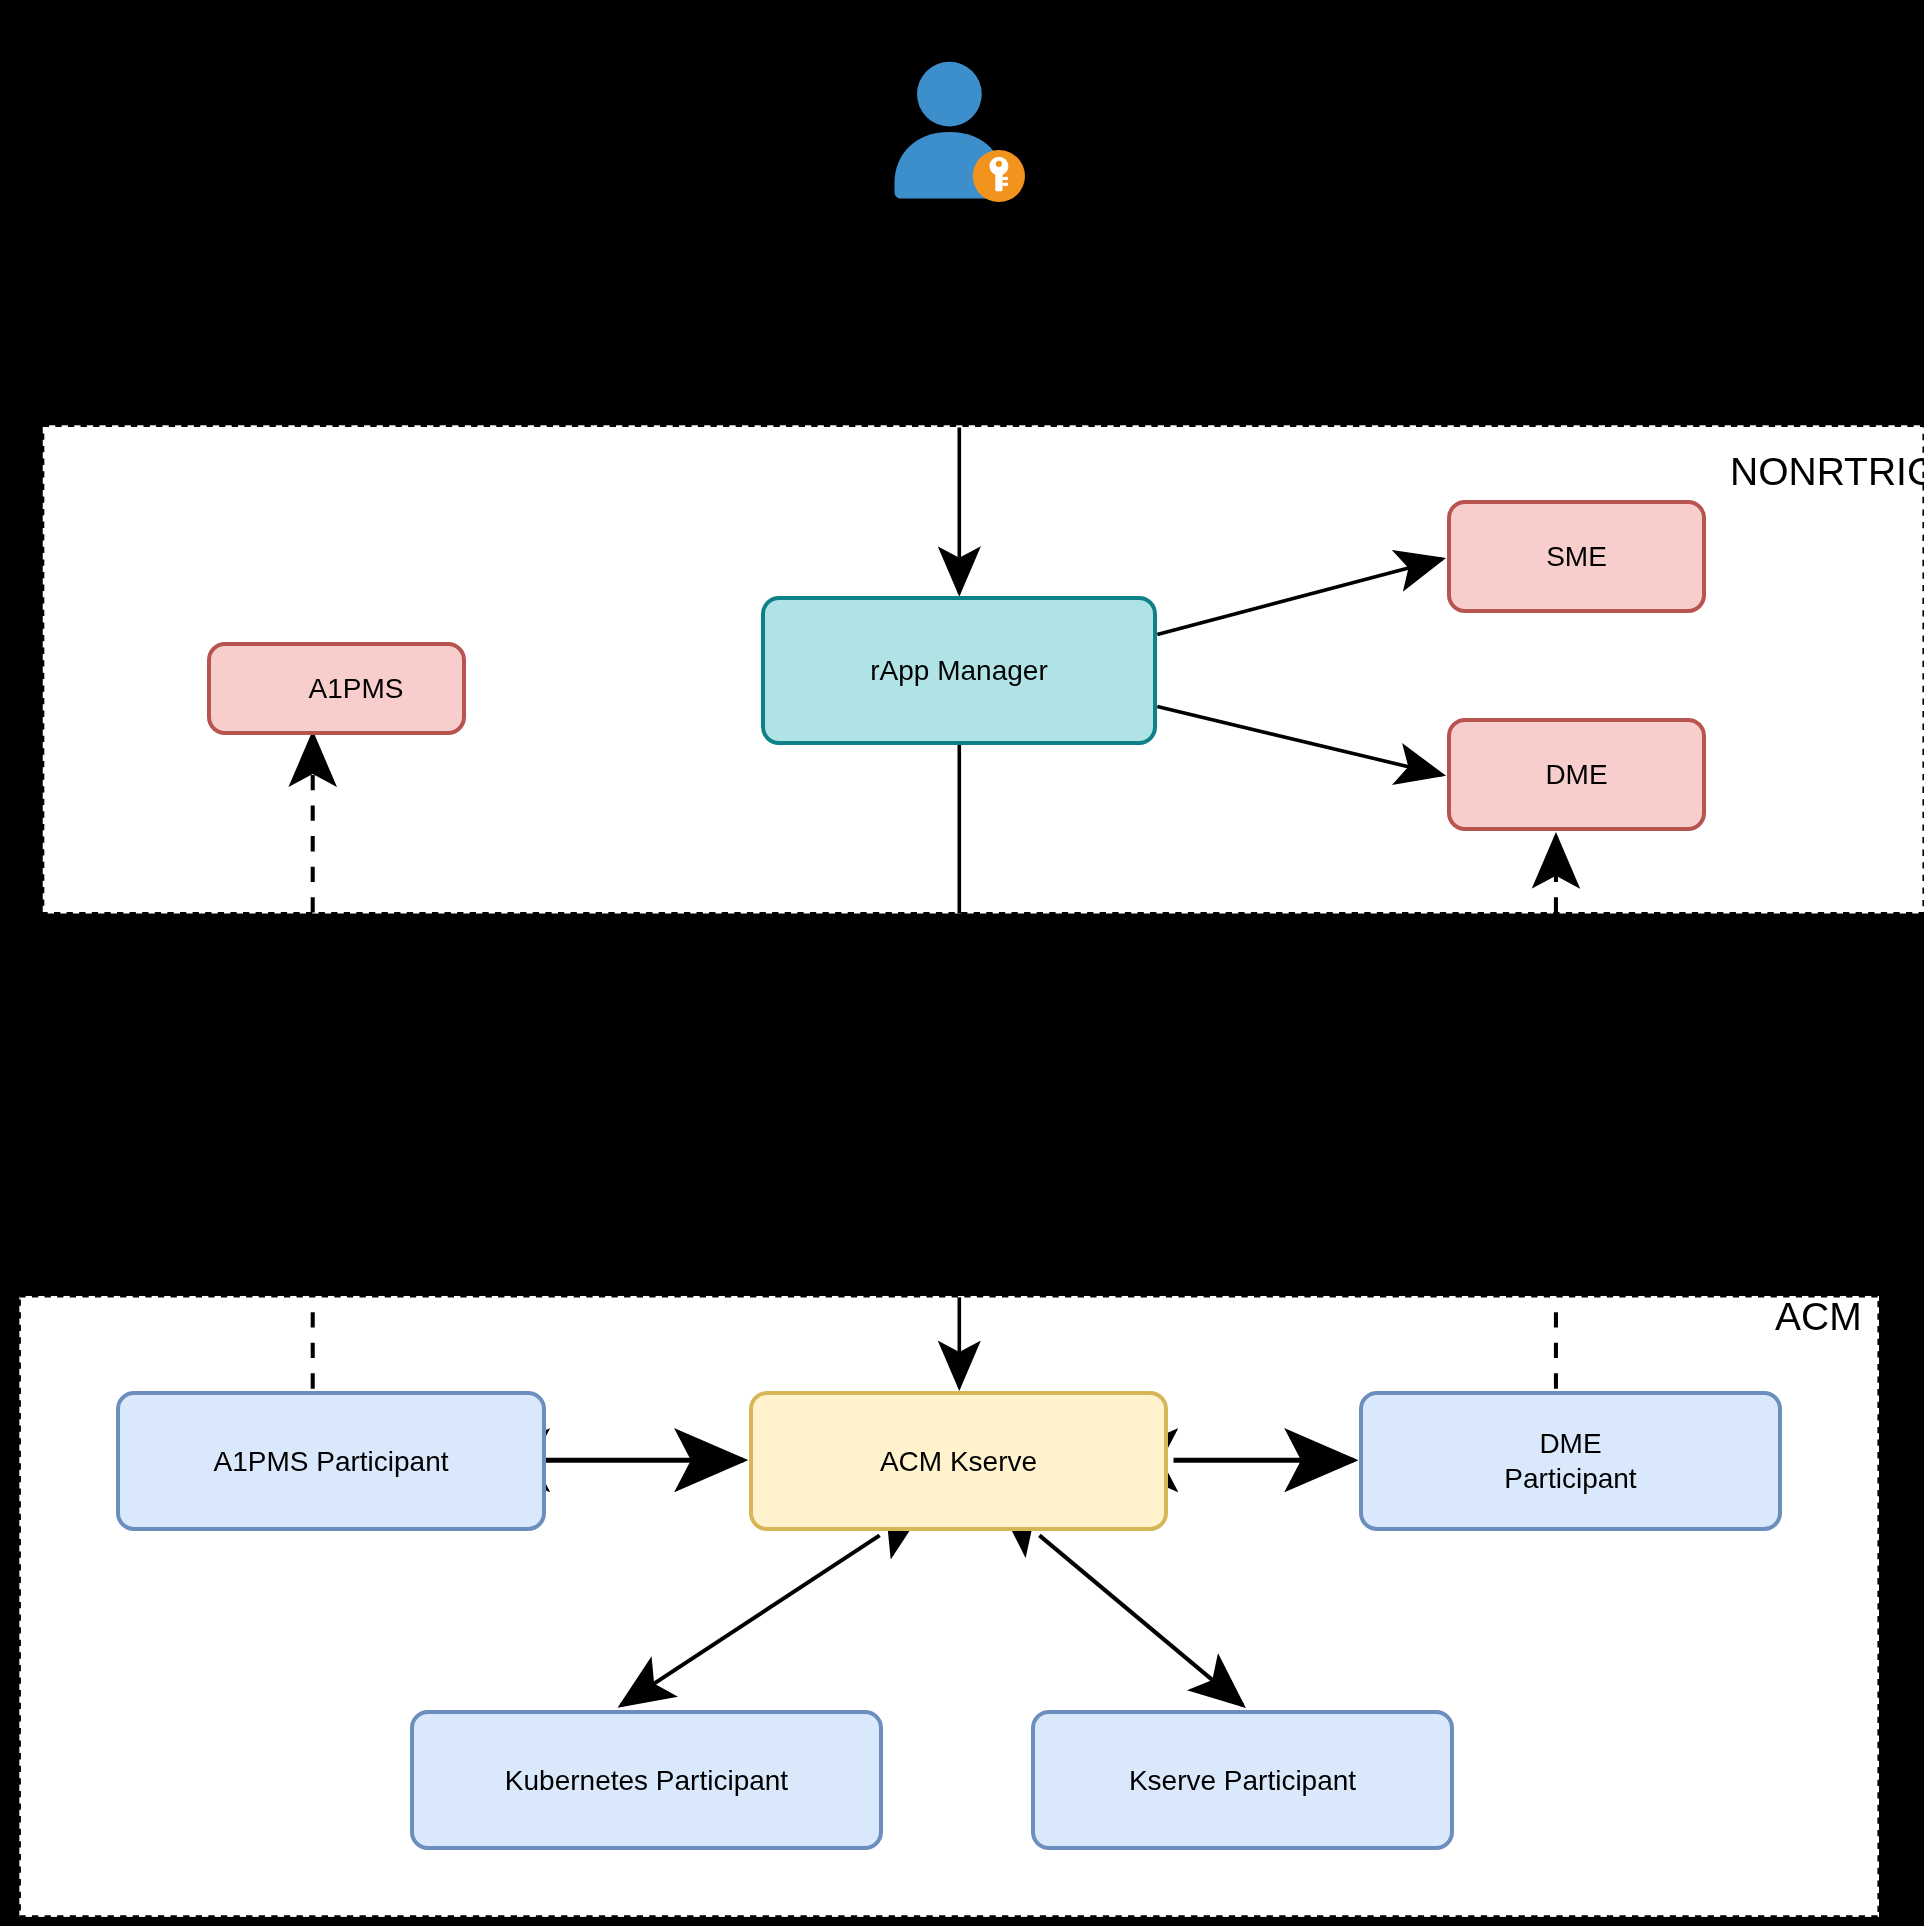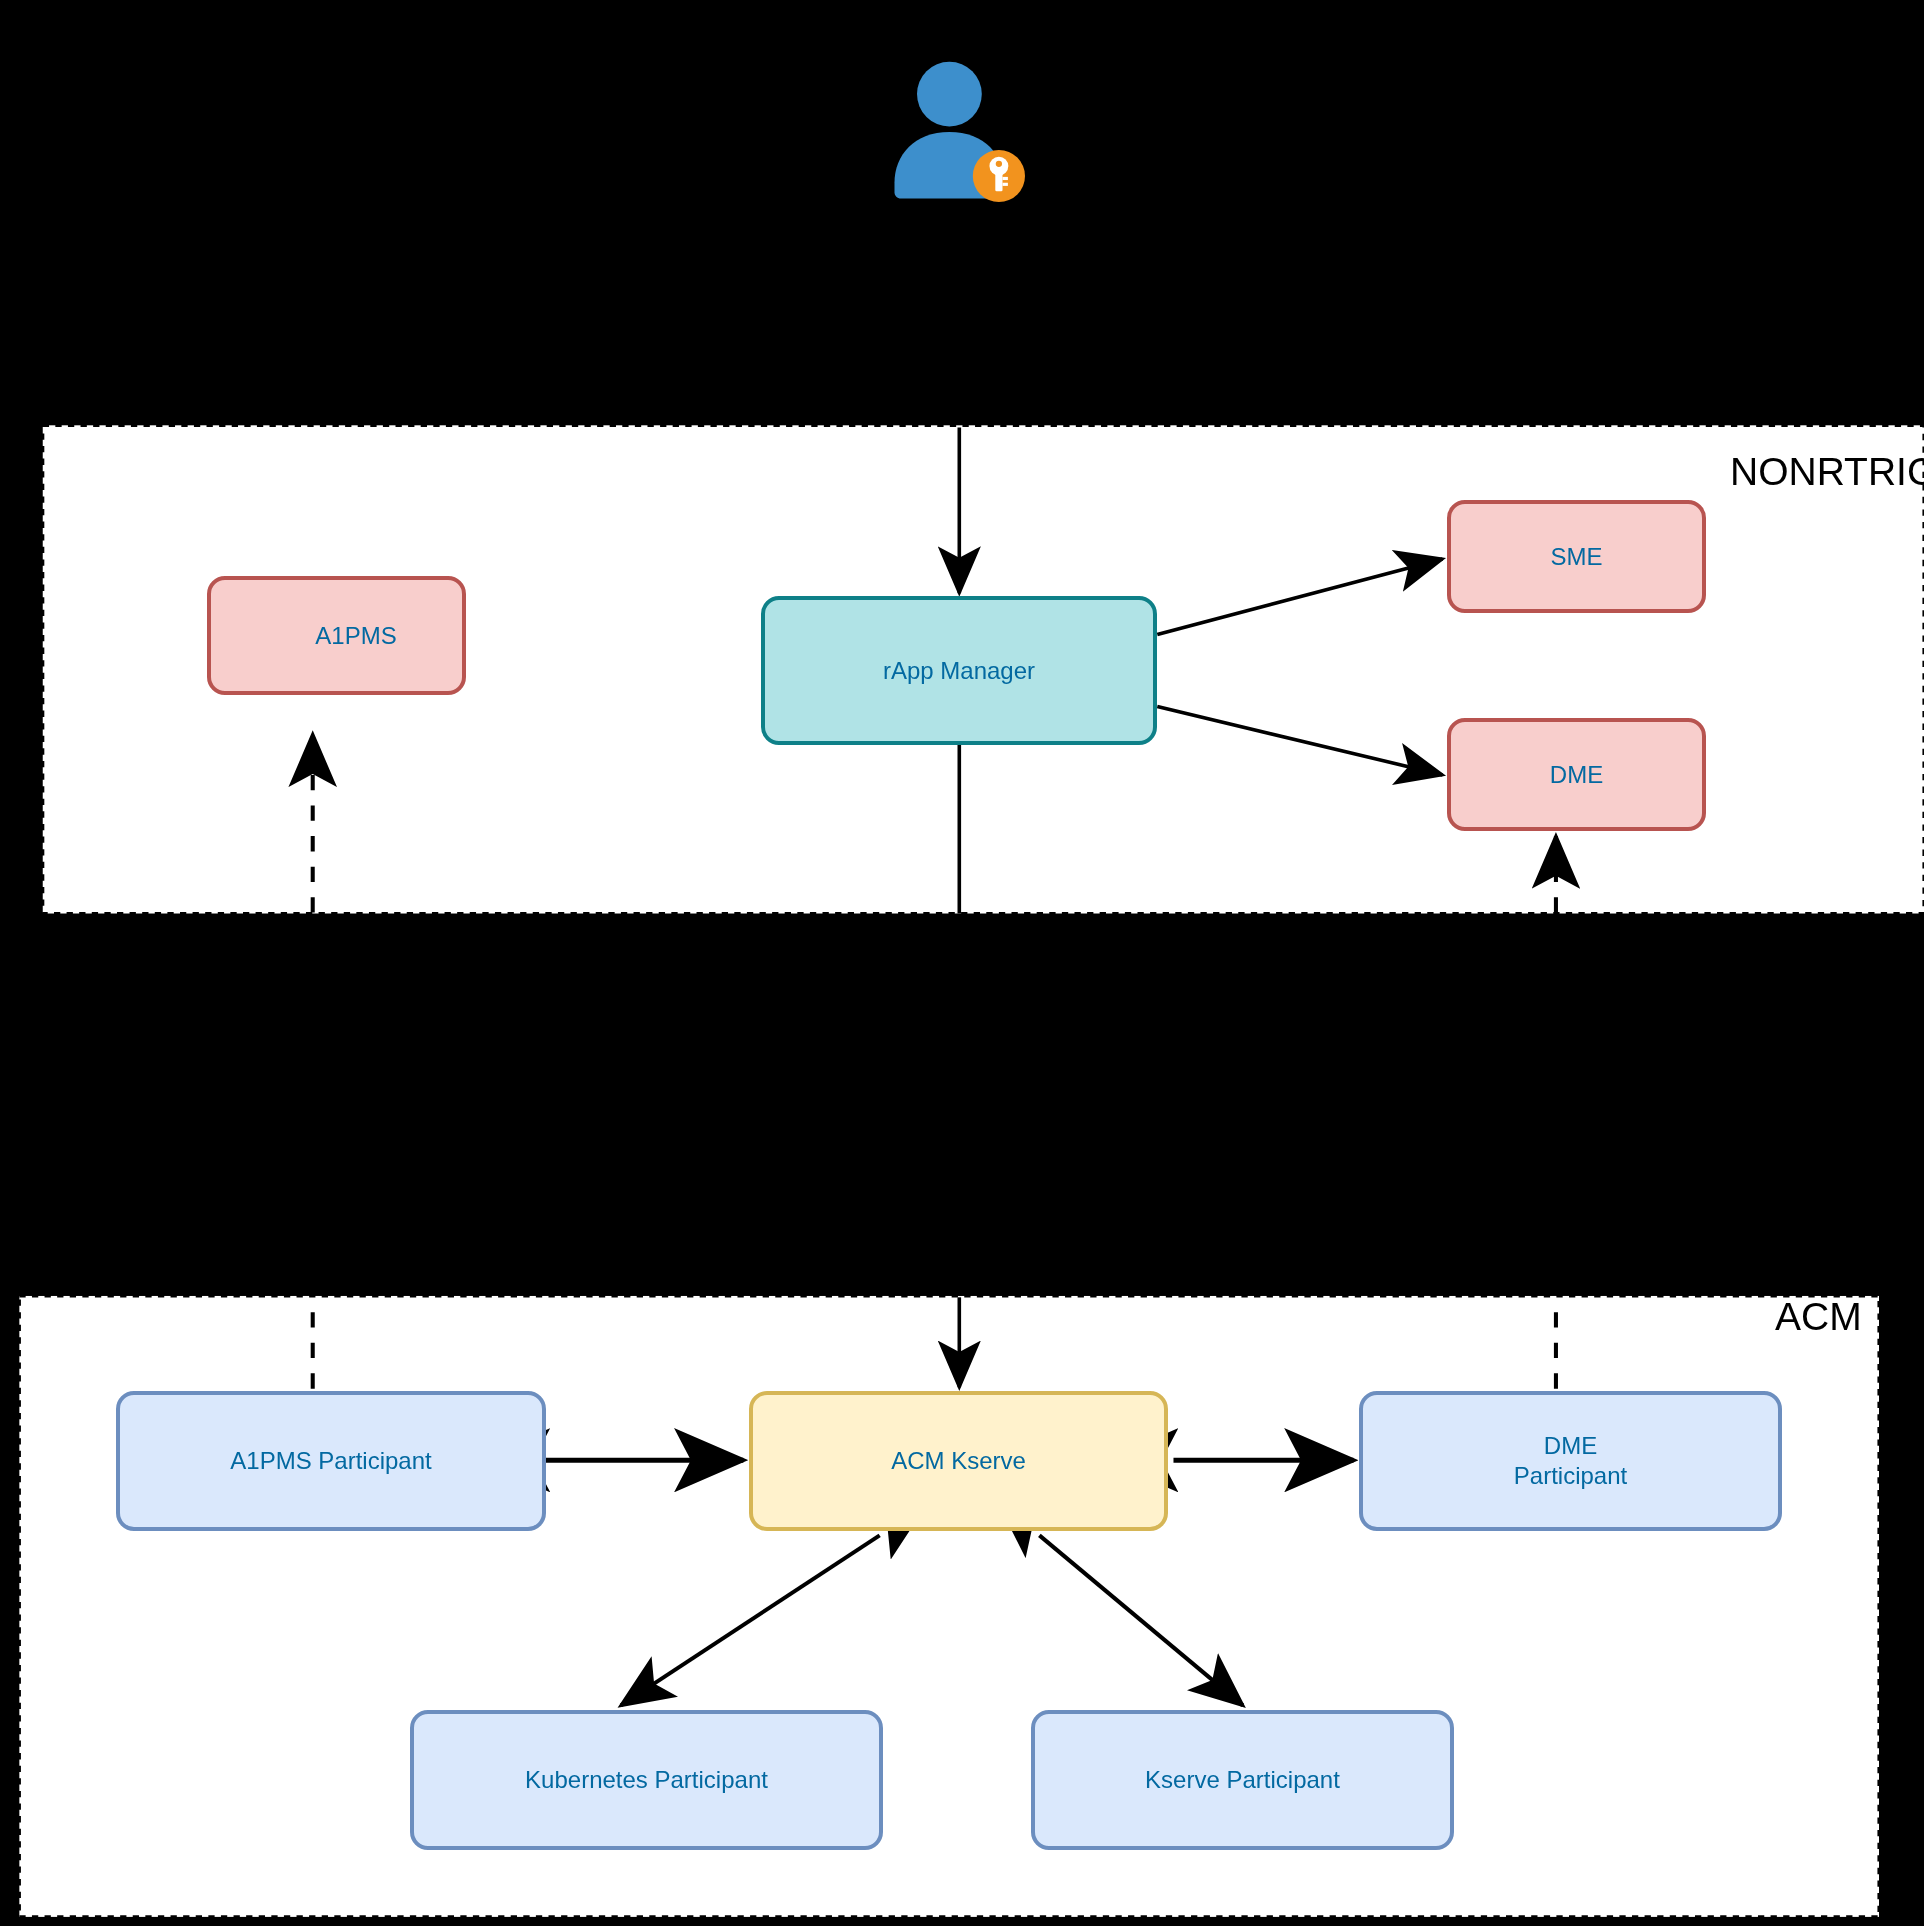--- a/index.html
+++ b/index.html
@@ -34,23 +34,23 @@
   .node {
     position: absolute;
     box-sizing: border-box;
     display: flex;
     align-items: center;
     justify-content: center;
     text-align: center;
     border-radius: 18px;
     border-style: solid;
     border-width: 4px;
-    color: #0369a1;
+    color: #000000;
     font-family: "Liberation Sans", sans-serif;
-    font-size: 24px;
+    font-size: 28px;
     line-height: 1.25;
     white-space: pre-line;
   }
   .node.red   { background: #f8cecc; border-color: #b85450; }
   .node.teal  { background: #b0e3e6; border-color: #0e8088; text-align: center; }
   .node.blue  { background: #dae8fc; border-color: #6c8ebf; }
   .node.amber { background: #fff2cc; border-color: #d6b656; }
   .user-icon {
     position: absolute;
   }
@@ -118,21 +118,21 @@
       <circle cx="262" cy="233" r="7" fill="#f2931e"></circle>
       <rect x="254" y="252" width="16" height="42" rx="3"></rect>
       <rect x="270" y="262" width="12" height="7"></rect>
       <rect x="270" y="275" width="12" height="7"></rect>
     </g>
   </svg>
 
   <div class="zone-label" style="left:1730px; top:452px;">NONRTRIC</div>
   <div class="zone-label" style="left:1775px; top:1297px;">ACM</div>
 
-  <div class="node red" style="left:207px; top:576px; width:259px; height:119px;padding-left:39px;">A1PMS</div>
+  <div class="node red" style="left:207px; top:642px; width:259px; height:93px;padding-left:39px;">A1PMS</div>
 
   <div class="node teal" style="left:761px; top:596px; width:396px; height:149px;">rApp Manager</div>
 
   <div class="node red" style="left:1447px; top:500px; width:259px; height:113px;">SME</div>
 
   <div class="node red" style="left:1447px; top:718px; width:259px; height:113px;">DME</div>
 
   <div class="node blue" style="left:110px; top:1391px; width:430px; height:140px;margin-left:6px;">A1PMS Participant</div>
 
   <div class="node amber" style="left:749px; top:1391px; width:419px; height:140px;">ACM Kserve</div>

